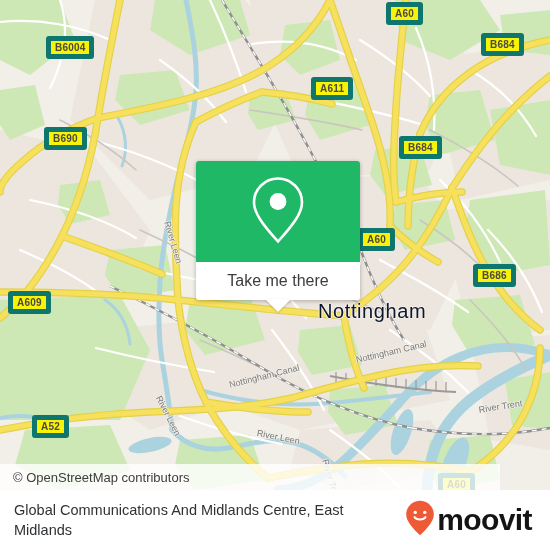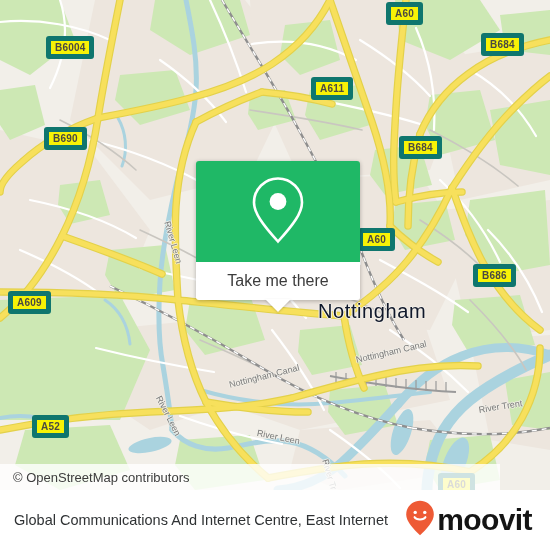--- a/index.html
+++ b/index.html
@@ -409,21 +409,21 @@
         <div id="callout-tail"></div>
       </div>
     </div>
 
     <div id="attribution">
       <span id="attribution-text">© OpenStreetMap contributors</span>
     </div>
   </div>
 
   <div id="footer">
-    <div id="footer-title">Global Communications And Internet Centre, East Internet</div>
+    <div id="footer-title">Global Communications And Midlands Centre, East Midlands</div>
     <div id="brand">
       <span style="display:inline-block;margin-right:2px;">
         <svg width="30" height="36" viewBox="0 0 30 36" xmlns="http://www.w3.org/2000/svg">
           <path d="M15 0.8 C7.4 0.8 1.2 6.9 1.2 14.5 C1.2 21.3 8 28.6 15 35.2
                    C22 28.6 28.8 21.3 28.8 14.5 C28.8 6.9 22.6 0.8 15 0.8 Z" fill="#EE5A35"></path>
           <circle cx="10.2" cy="12.4" r="1.7" fill="#ffffff"></circle>
           <circle cx="19.8" cy="12.4" r="1.7" fill="#ffffff"></circle>
           <path d="M9.6 17.2 C11.4 20.2 18.6 20.2 20.4 17.2" stroke="#ffffff" stroke-width="2.1" fill="none" stroke-linecap="round"></path>
         </svg>
       </span>

